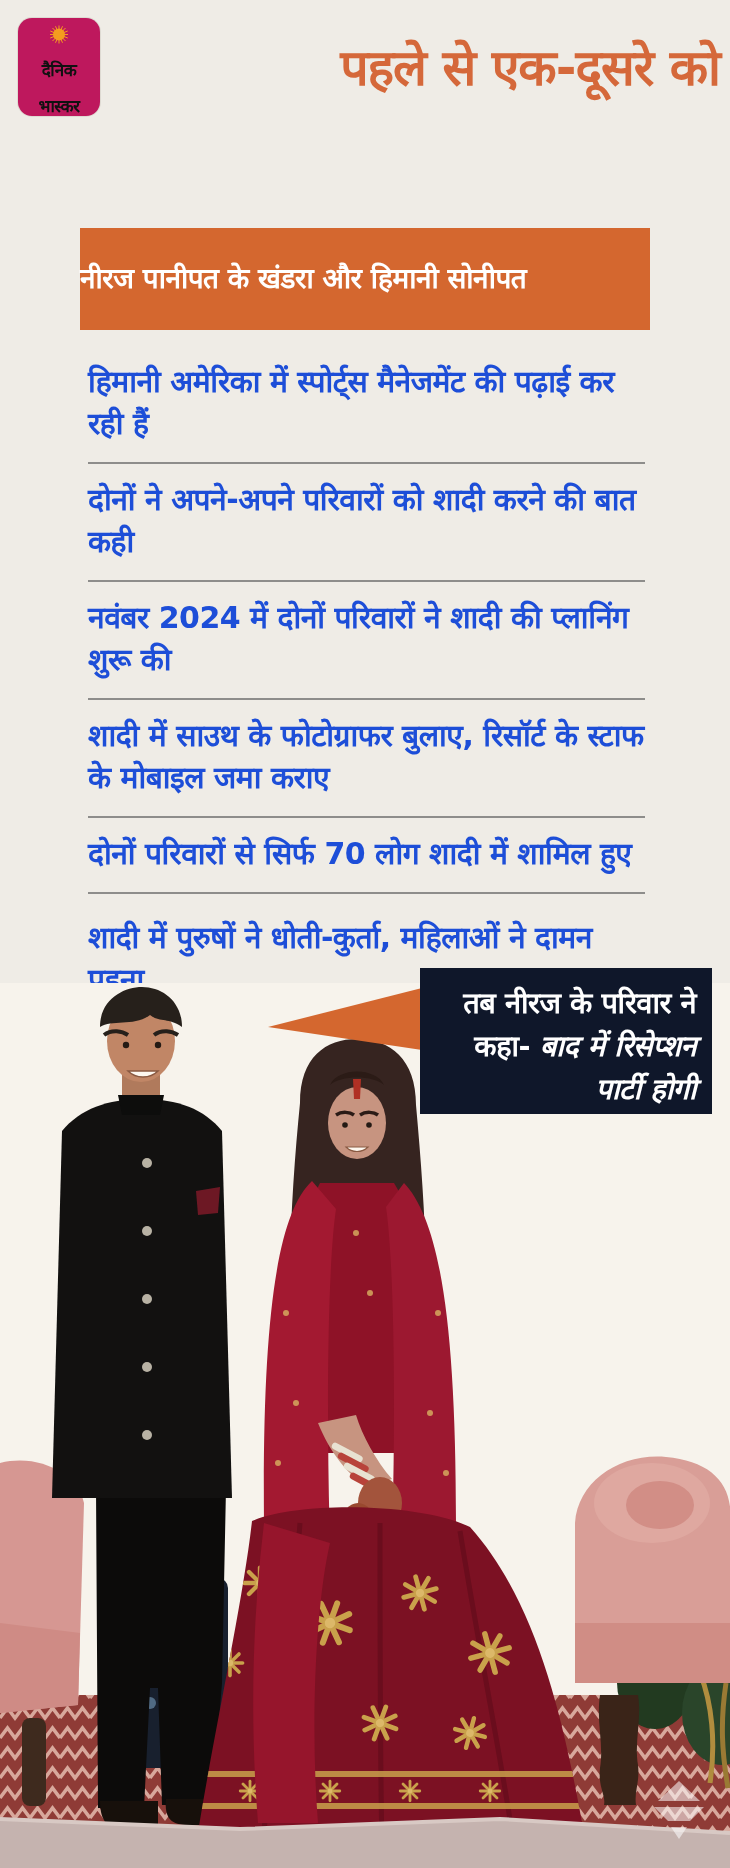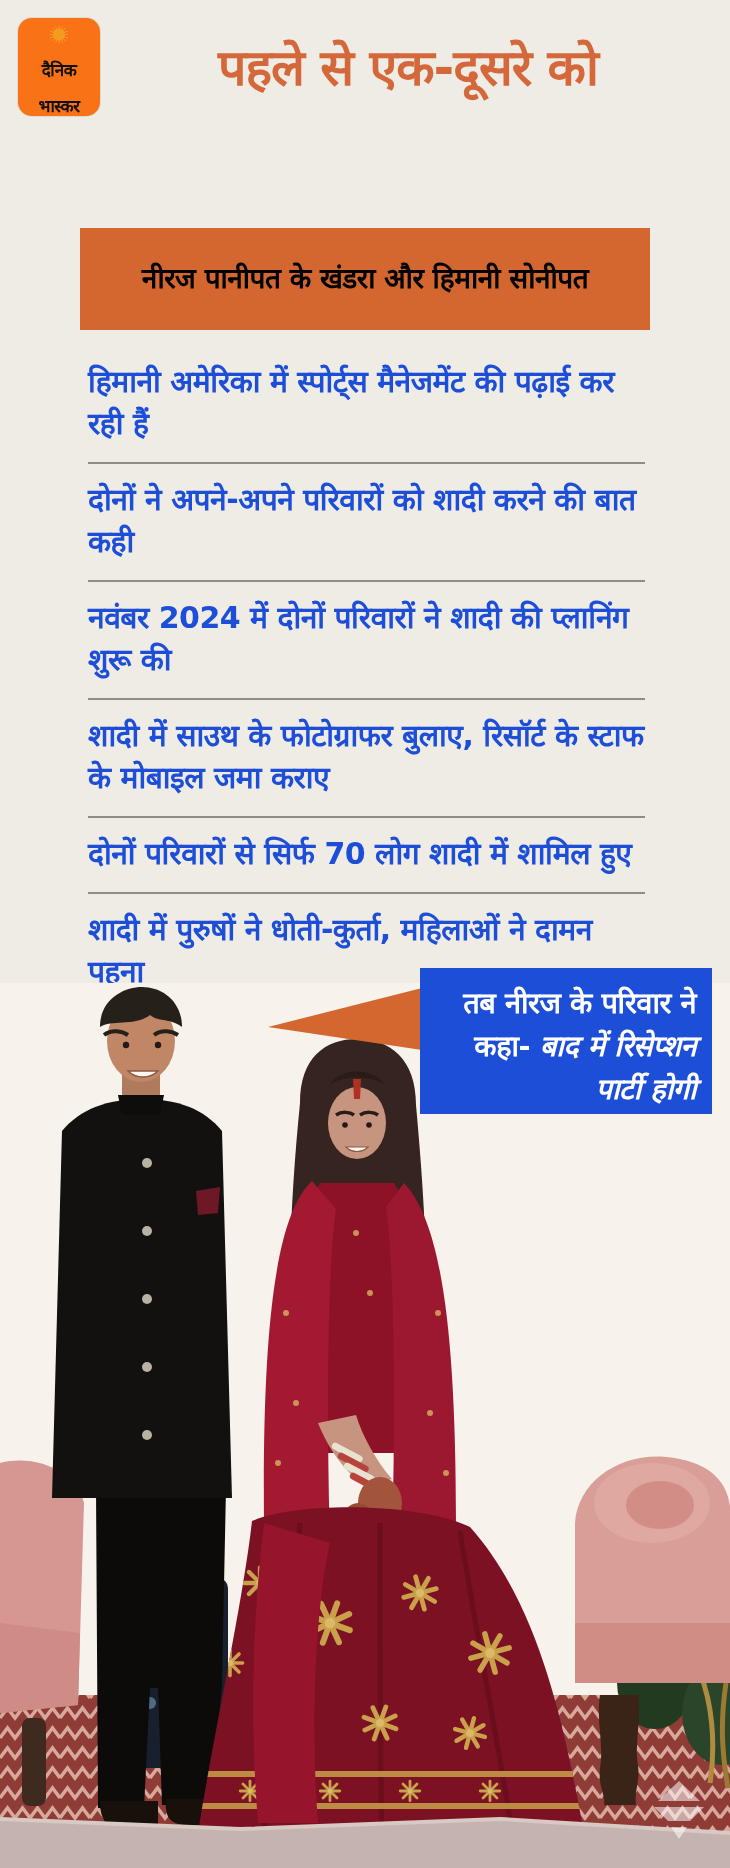--- a/index.html
+++ b/index.html
@@ -1,45 +1,45 @@
 <!DOCTYPE html>
 <html lang="hi"><head>
 <meta charset="utf-8">
 <style>
   html,body{margin:0;padding:0;}
   body{font-family:"DejaVu Sans",sans-serif;}
   #canvas{position:relative;width:730px;height:1868px;background:#efece6;overflow:hidden;}
 
   
-  .logo{position:absolute;left:18px;top:18px;width:82px;height:98px;background:#f97316;
+  .logo{position:absolute;left:18px;top:18px;width:82px;height:98px;background:#be185d;
         border-radius:14px;box-shadow:0 0 0 1px #dedad2;display:flex;flex-direction:column;
         align-items:center;justify-content:flex-start;gap:16px;}
   .logo svg{margin-top:7px;}
   .logo .ltxt{font-weight:bold;color:#111;font-size:17px;line-height:20px;text-align:center;letter-spacing:-0.5px;}
 
   
-  .title{position:absolute;top:36px;left:96px;right:10px;text-align:center;
+  .title{position:absolute;top:36px;left:96px;right:10px;text-align:right;
          color:#d5683a;font-weight:700;font-size:50px;line-height:1.3;letter-spacing:-1px;}
 
   
   .banner{position:absolute;top:228px;left:80px;width:570px;height:102px;background:#d4672f;
-          color:#000000;text-align:center;font-weight:600;font-size:28px;line-height:1.55;
+          color:#ffffff;text-align:left;font-weight:600;font-size:28px;line-height:1.55;
           display:flex;flex-direction:column;justify-content:center;letter-spacing:-0.5px;}
 
   
   .facts{position:absolute;top:346px;left:88px;width:557px;}
   .fact{font-size:30px;font-weight:600;color:#1d4ed8;line-height:1.4;
         padding:15px 0 17px 0;border-bottom:2px solid #8e8d8b;letter-spacing:-0.5px;}
-  .fact:last-child{border-bottom:none;}
+  .fact:last-child{border-bottom:none;margin-top:8px;}
 
   
   .photo{position:absolute;top:983px;left:0;width:730px;height:885px;}
 
   
-  .bubble{position:absolute;top:968px;left:420px;width:292px;height:146px;background:#1d4ed8;
+  .bubble{position:absolute;top:968px;left:420px;width:292px;height:146px;background:#0f172a;
           color:#fff;z-index:5;box-sizing:border-box;padding:14px 16px 0 10px;
           font-size:29px;font-weight:700;line-height:1.48;text-align:right;letter-spacing:-0.5px;}
   .bubble .it{font-style:italic;}
   .tail{position:absolute;top:985px;left:266px;width:156px;height:68px;z-index:4;}
 </style>
 </head>
 <body>
 
 <div id="canvas">
 

